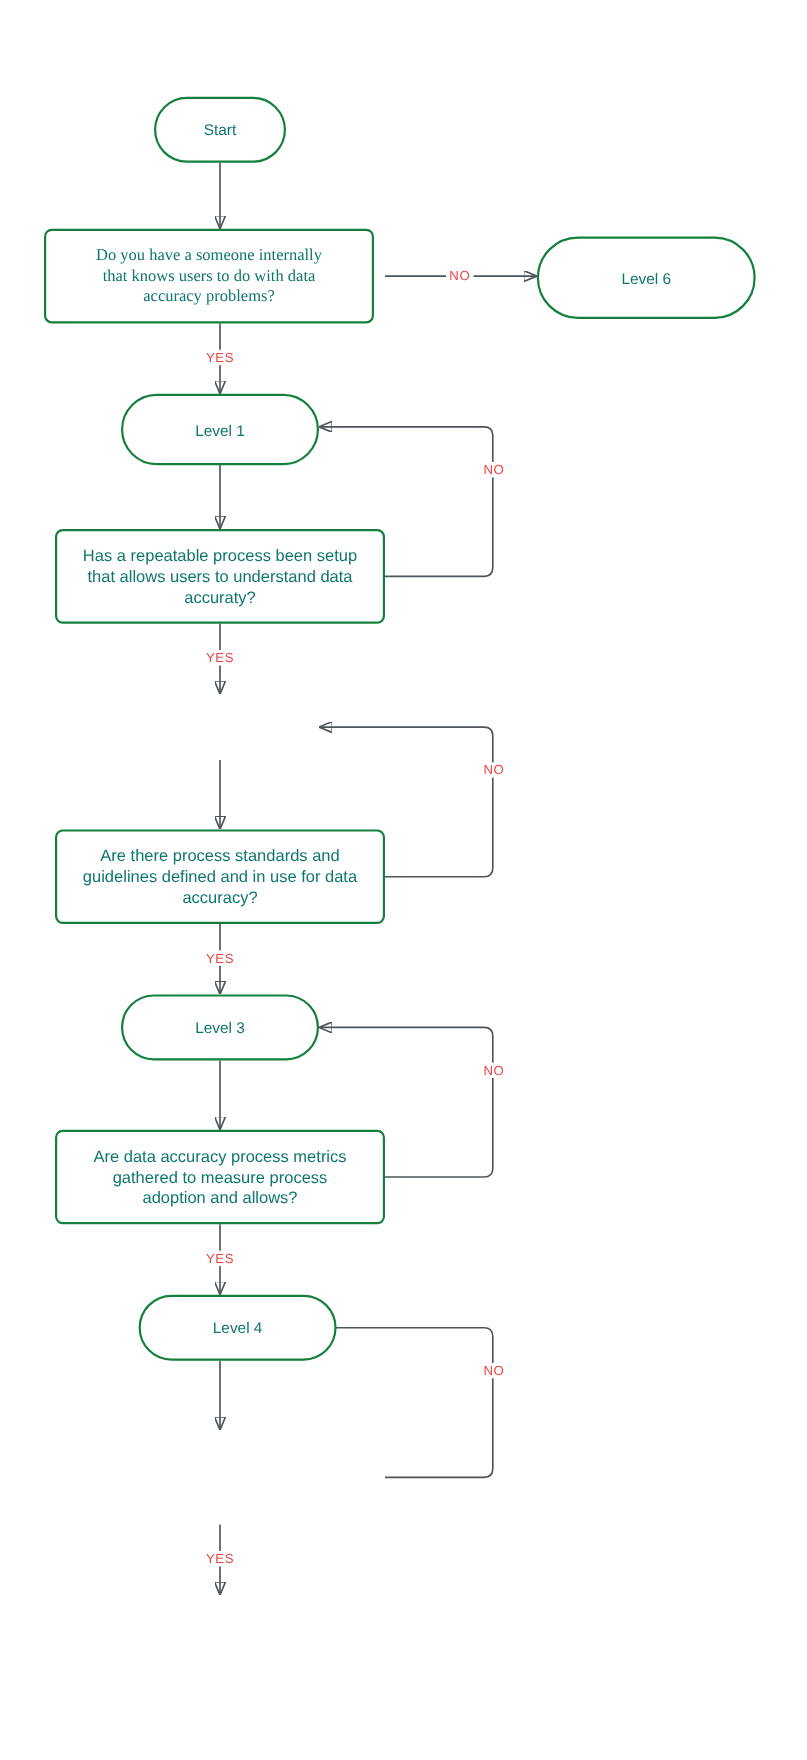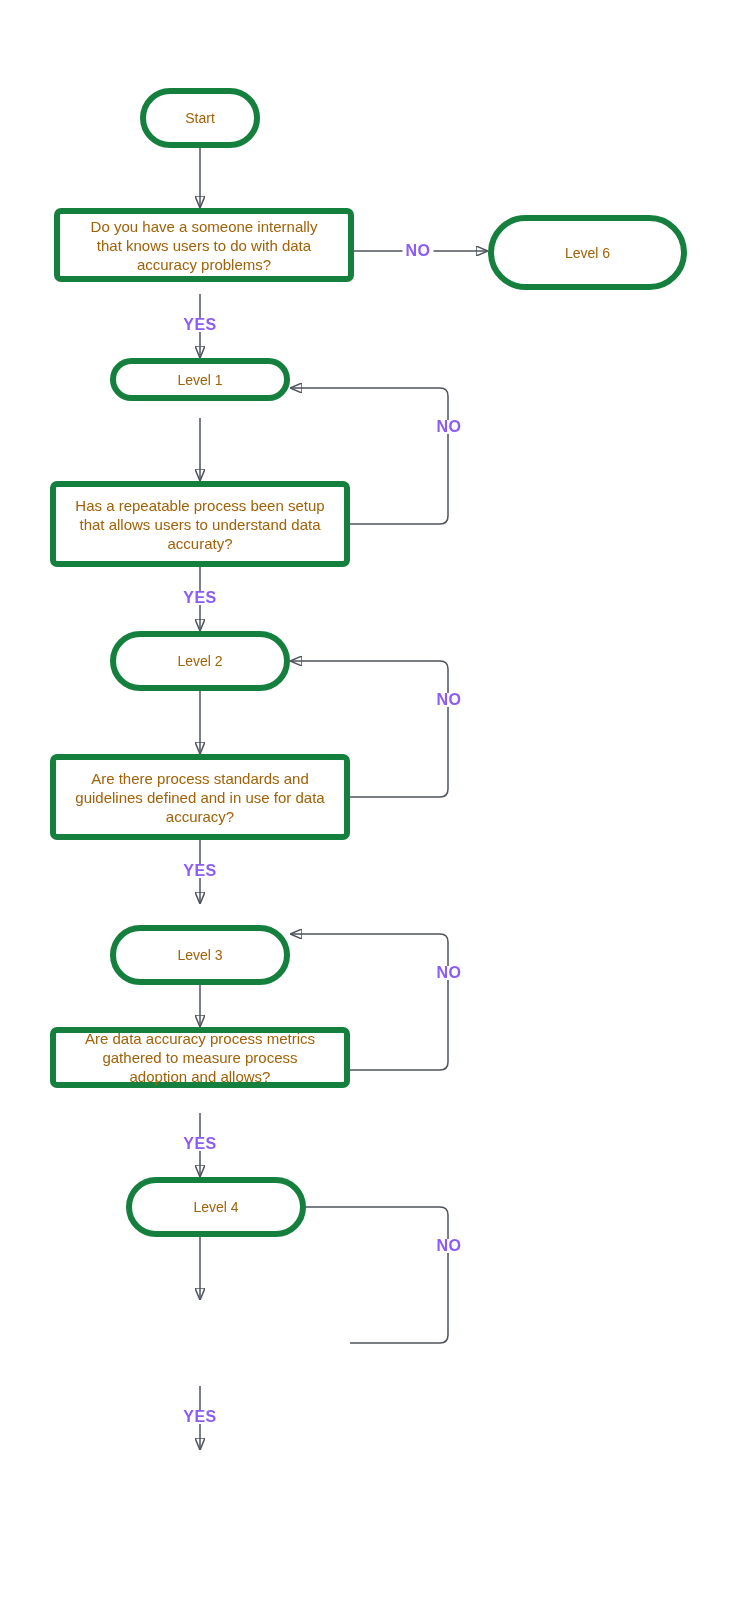--- a/index.html
+++ b/index.html
@@ -23,45 +23,45 @@
   }
   .edges path {
     fill: none;
     stroke: #4e545c;
     stroke-width: 1.5;
   }
   .node {
     position: absolute;
     box-sizing: border-box;
     background: #ffffff;
-    border: 6px solid #15803d;
+    border: 2px solid #15803d;
     display: flex;
     align-items: center;
     justify-content: center;
     text-align: center;
-    color: #a16207;
+    color: #0f766e;
   }
   .stadium {
     border-radius: 999px;
     font-size: 14px;
   }
   .qbox {
     border-radius: 7px;
     font-size: 15px;
     line-height: 19px;
     padding: 0 4px;
   }
   .qbox span { display: block; }
   .edge-label {
     position: absolute;
     transform: translate(-50%, -50%);
     background: #ffffff;
-    color: #8b5cf6;
-    font-size: 16px;
-    font-weight: bold;
+    color: #ef4444;
+    font-size: 12px;
+    font-weight: normal;
     letter-spacing: 0.5px;
     padding: 0 3px;
     line-height: 14px;
   }
 </style>
 </head>
 <body>
 
 <div class="canvas">
 
@@ -85,30 +85,29 @@
     <path d="M200,1113 V1176" marker-end="url(#arrow)"></path>
     <path d="M200,1237 V1299" marker-end="url(#arrow)"></path>
     <path d="M350,1343 H440 Q448,1343 448,1335 V1215 Q448,1207 440,1207 H291" marker-end="url(#arrow)"></path>
     <path d="M200,1386 V1449" marker-end="url(#arrow)"></path>
   </svg>
 
   <div class="node stadium" style="left:140px; top:88px; width:120px; height:60px;">Start</div>
 
   <div class="node stadium" style="left:488px; top:215px; width:199px; height:75px;">Level 6</div>
 
-  <div class="node stadium" style="left:110px; top:358px; width:180px; height:43px;">Level 1</div>
+  <div class="node stadium" style="left:110px; top:358px; width:180px; height:65px;">Level 1</div>
 
-  <div class="node stadium" style="left:110px; top:631px; width:180px; height:60px;">Level 2</div>
 
-  <div class="node stadium" style="left:110px; top:904px; width:180px; height:60px;margin-top:21px;">Level 3</div>
+  <div class="node stadium" style="left:110px; top:904px; width:180px; height:60px;">Level 3</div>
 
   <div class="node stadium" style="left:126px; top:1177px; width:180px; height:60px;">Level 4</div>
 
 
-  <div class="node qbox" style="left:54px; top:208px; width:300px; height:74px;">
+  <div class="node qbox" style="left:40px; top:208px; width:300px; height:86px;font-family:Liberation Serif, serif;">
     <div>
       <span>Do you have a someone internally</span>
       <span>that knows users to do with data</span>
       <span>accuracy problems?</span>
     </div>
   </div>
 
   <div class="node qbox" style="left:50px; top:481px; width:300px; height:86px;">
     <div>
       <span>Has a repeatable process been setup</span>
@@ -118,21 +117,21 @@
   </div>
 
   <div class="node qbox" style="left:50px; top:754px; width:300px; height:86px;">
     <div>
       <span>Are there process standards and</span>
       <span>guidelines defined and in use for data</span>
       <span>accuracy?</span>
     </div>
   </div>
 
-  <div class="node qbox" style="left:50px; top:1027px; width:300px; height:61px;">
+  <div class="node qbox" style="left:50px; top:1027px; width:300px; height:86px;">
     <div>
       <span>Are data accuracy process metrics</span>
       <span>gathered to measure process</span>
       <span>adoption and allows?</span>
     </div>
   </div>
 
 
   <div class="edge-label" style="left:418px; top:251px;">NO</div>
 

